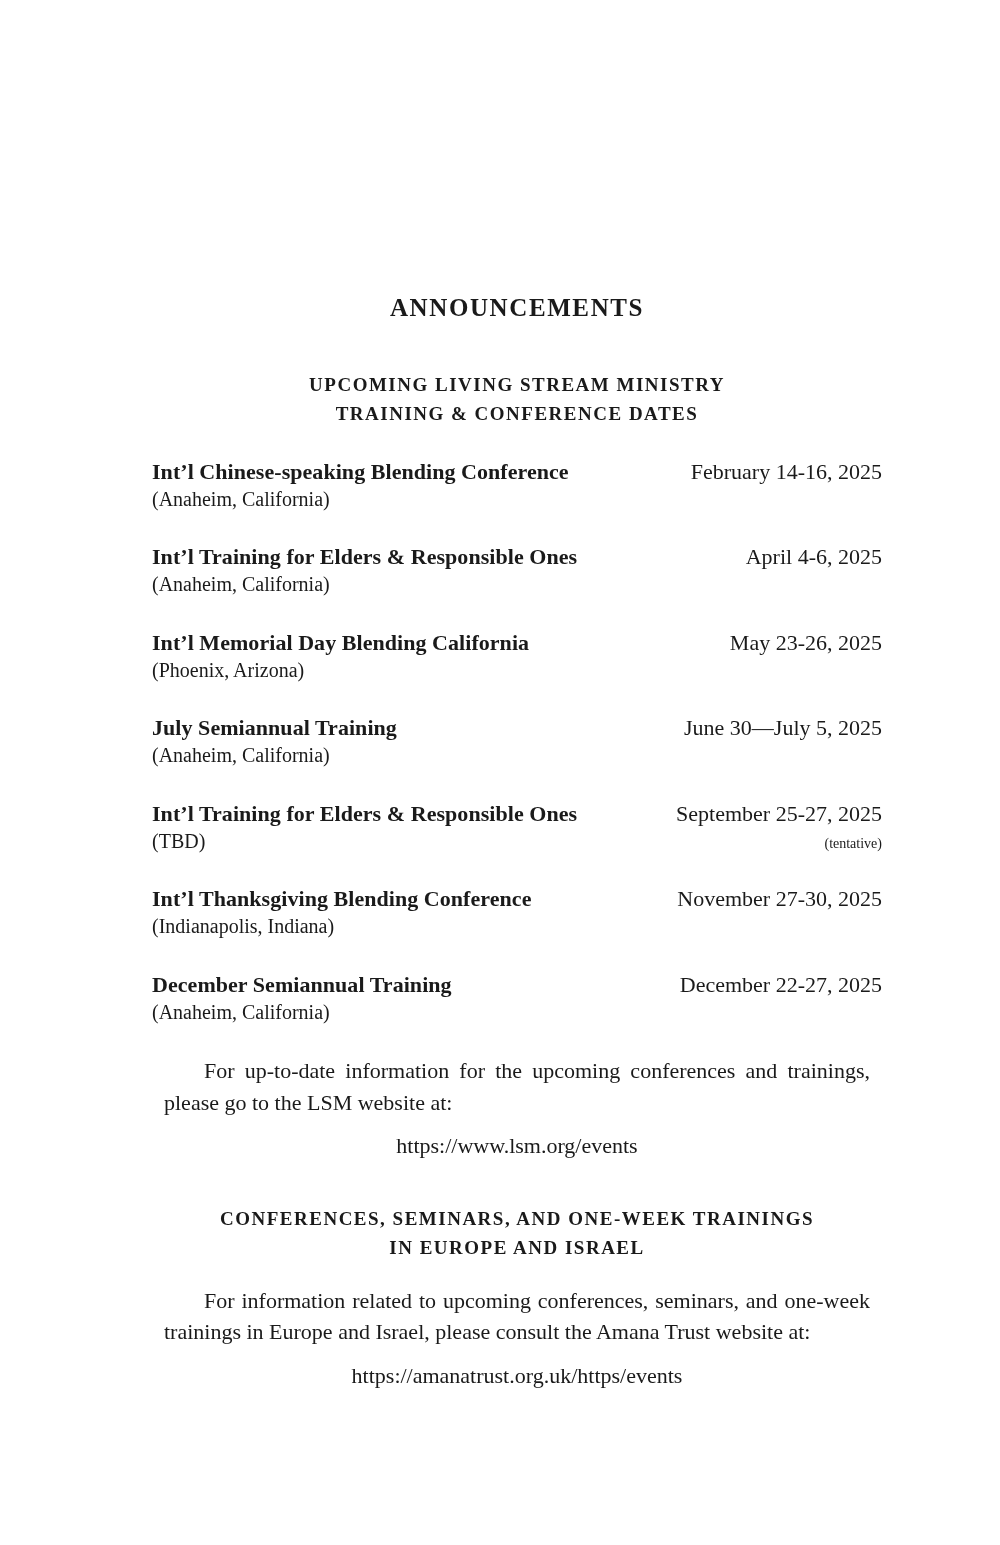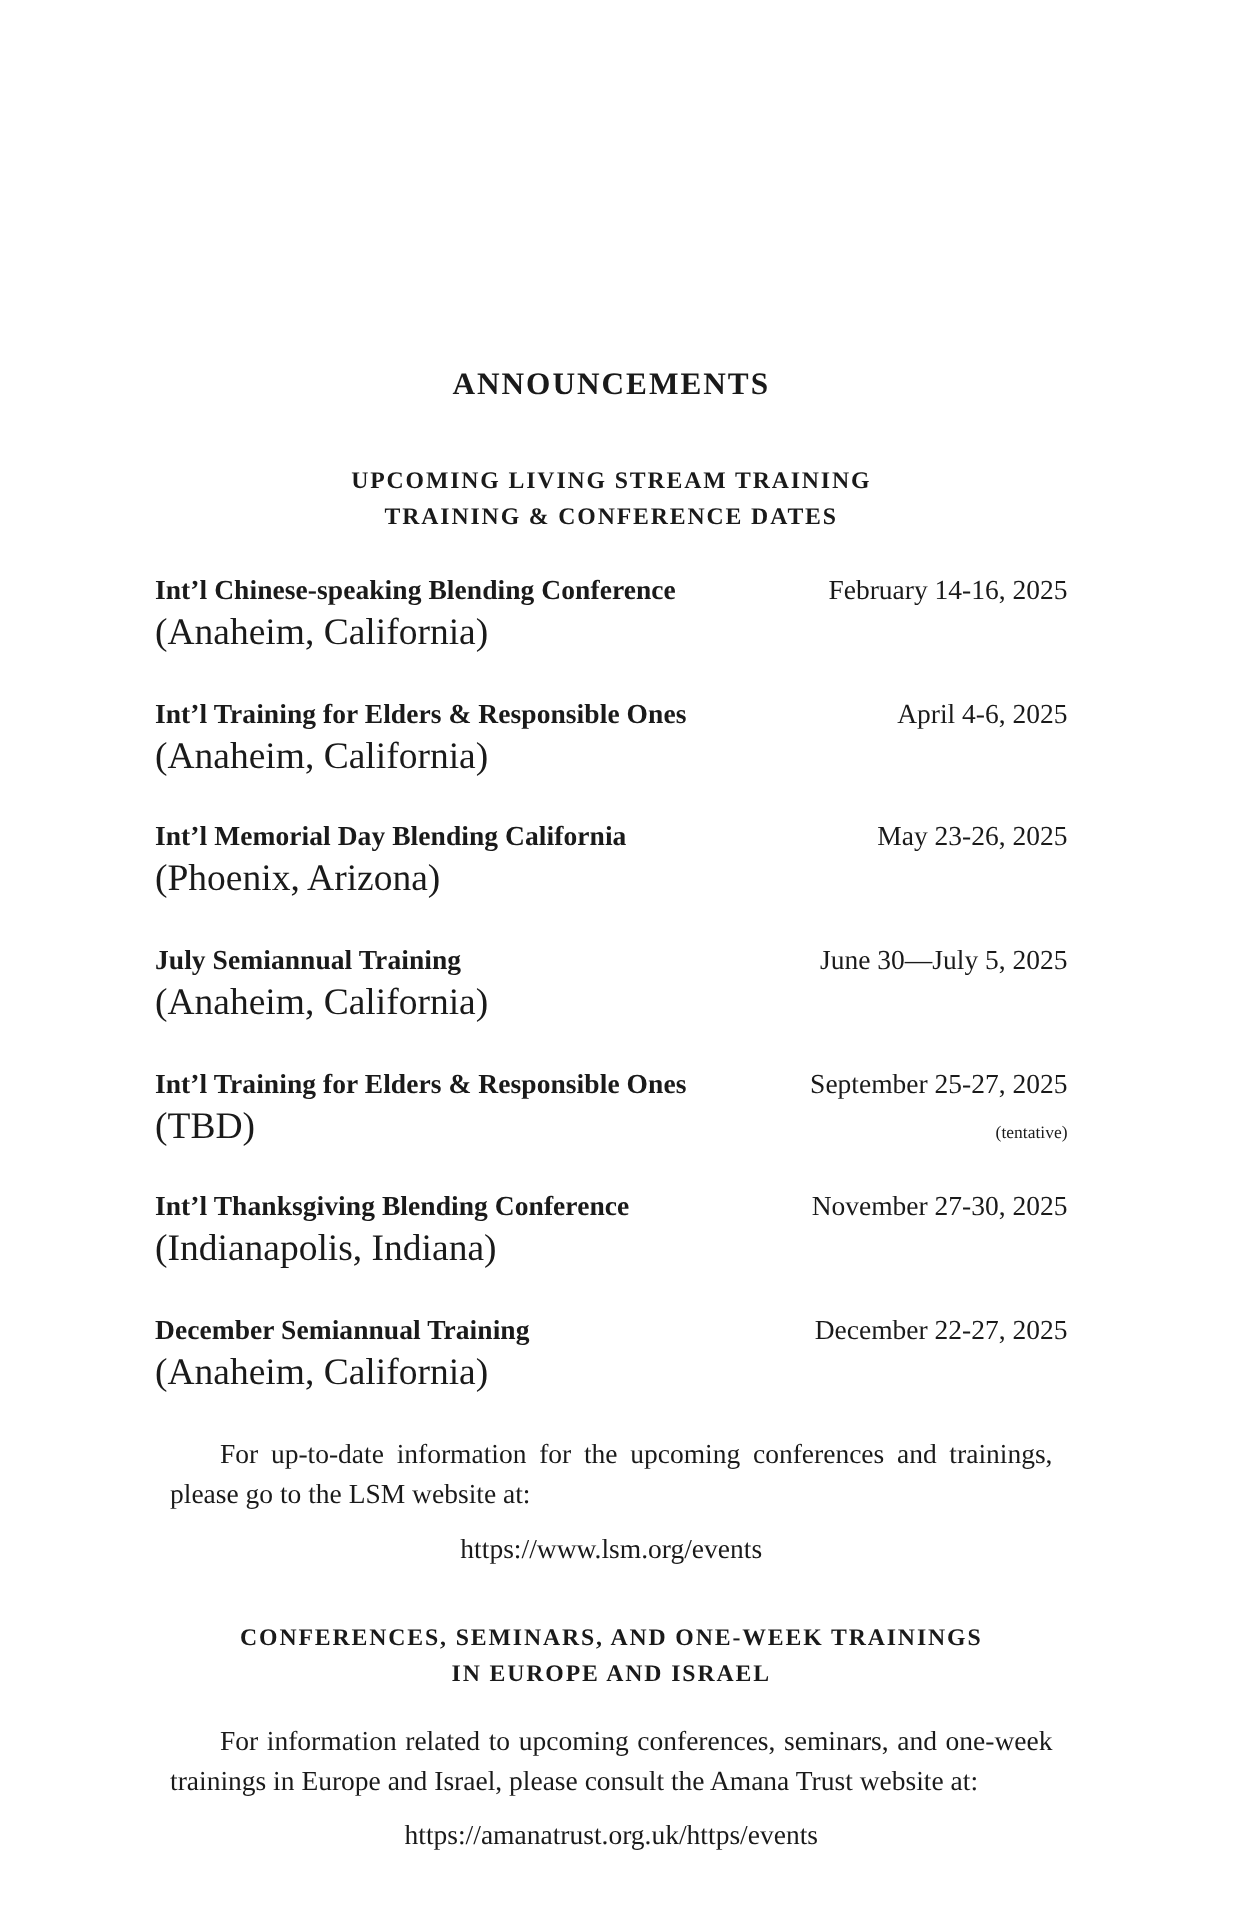--- a/index.html
+++ b/index.html
@@ -18,21 +18,21 @@
 
   .page {
     position: relative;
     width: 1000px;
     height: 1545px;
     box-sizing: border-box;
   }
 
   .content {
     position: absolute;
-    left: 124px;
+    left: 152px;
     top: 292px;
     width: 730px;
   }
 
   
   .doc-title {
     text-align: center;
     font-size: 25px;
     font-weight: bold;
     letter-spacing: 1.6px;
@@ -82,21 +82,21 @@
 
   .event-date {
     font-size: 22px;
     font-weight: normal;
     white-space: nowrap;
     text-align: right;
     padding-left: 12px;
   }
 
   .event-location {
-    font-size: 30px;
+    font-size: 20px;
     font-weight: normal;
     line-height: 1.32;
   }
 
   .event-note {
     font-size: 14px;
     font-weight: normal;
     text-align: right;
     padding-left: 12px;
     white-space: nowrap;
@@ -135,21 +135,21 @@
 </style>
 </head>
 <body>
 
 <div class="page">
   <div class="content">
 
     <h1 class="doc-title">ANNOUNCEMENTS</h1>
 
     <div class="section-heading heading-upcoming">
-      <div>UPCOMING LIVING STREAM TRAINING</div>
+      <div>UPCOMING LIVING STREAM MINISTRY</div>
       <div>TRAINING &amp; CONFERENCE DATES</div>
     </div>
 
     <div class="events">
 
       <div class="event">
         <div class="event-row">
           <span class="event-title">Int’l Chinese-speaking Blending Conference</span>
           <span class="event-date">February 14-16, 2025</span>
         </div>

